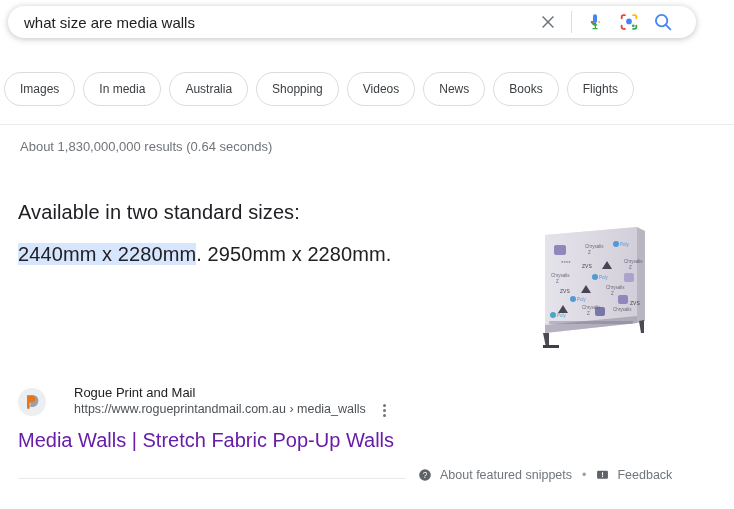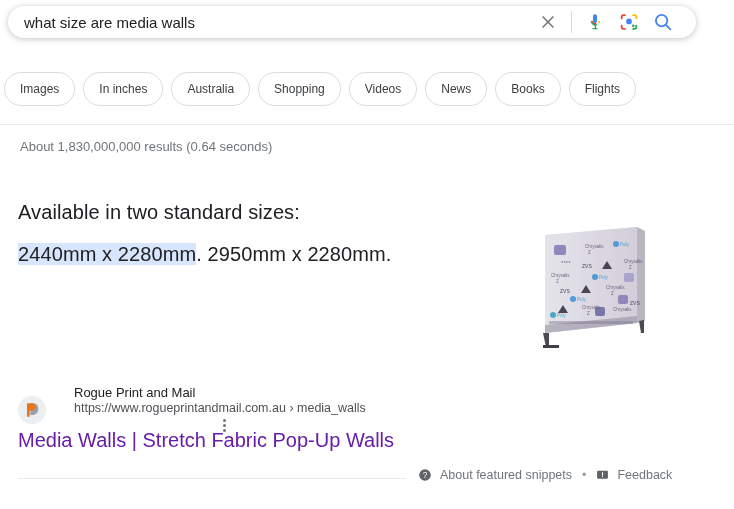--- a/index.html
+++ b/index.html
@@ -90,21 +90,21 @@
   
   .source { position: absolute; left: 18px; top: 385px; display: flex; align-items: center; }
   .favicon {
     width: 28px; height: 28px; border-radius: 50%;
     background: #eceff1;
     display: flex; align-items: center; justify-content: center;
     flex: none;
   }
   .source-text { margin-left: 28px; line-height: 1.25; }
   .site-name { font-size: 13px; color: #202124; }
-  .site-url-row { display: flex; align-items: center; flex-direction: column; }
+  .site-url-row { display: flex; align-items: center; }
   .site-url { font-size: 12.5px; color: #4d5156; }
   .kebab {
     margin-left: 10px; width: 18px; height: 18px;
     display: flex; flex-direction: column; align-items: center; justify-content: center;
     gap: 2px; cursor: pointer;
   }
   .kebab i { width: 3px; height: 3px; border-radius: 50%; background: #70757a; display: block; }
 
   
   .result-title {
@@ -171,21 +171,21 @@
           <circle cx="10.5" cy="10.5" r="6.2" stroke="#4285f4" stroke-width="2" fill="none"></circle>
           <path d="M15.2 15.2 L20 20" stroke="#4285f4" stroke-width="2" stroke-linecap="round"></path>
         </svg>
       </div>
 
     </div>
   </div>
 
   <div class="chips">
     <div class="chip">Images</div>
-    <div class="chip">In inches</div>
+    <div class="chip">In media</div>
     <div class="chip">Australia</div>
     <div class="chip">Shopping</div>
     <div class="chip">Videos</div>
     <div class="chip">News</div>
     <div class="chip">Books</div>
     <div class="chip">Flights</div>
   </div>
 
   <div class="top-rule"></div>
 

